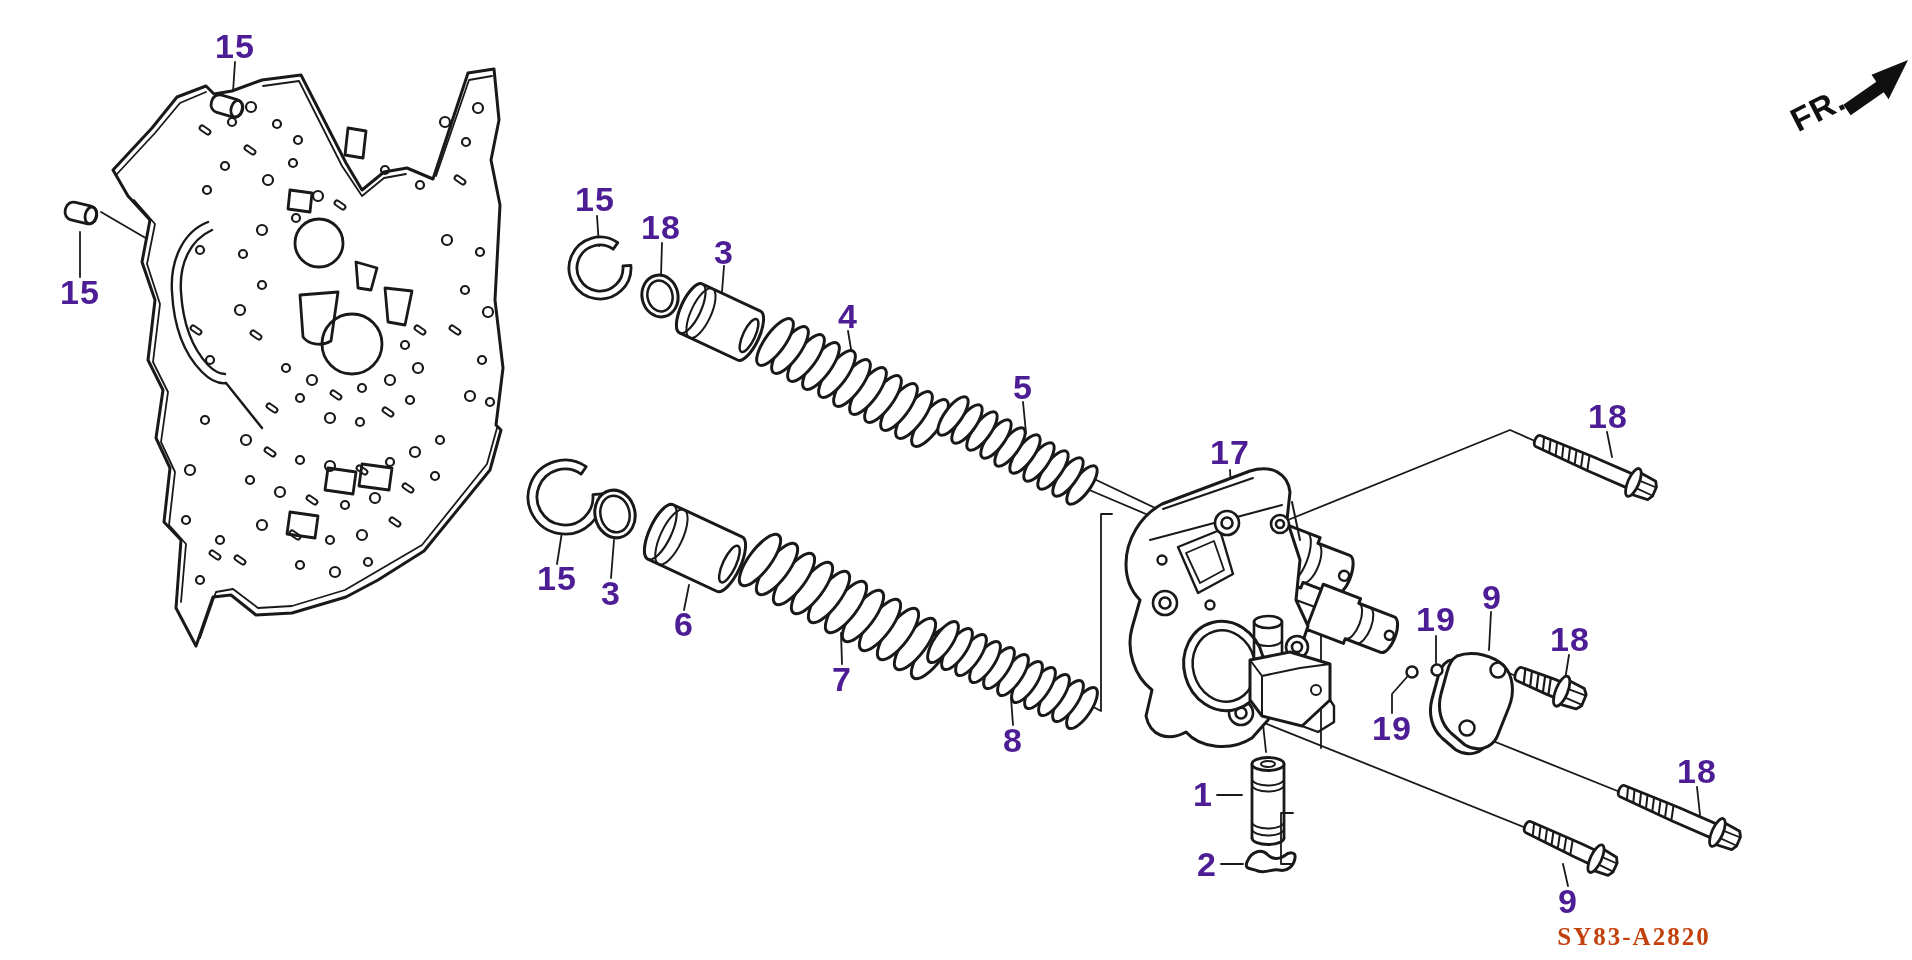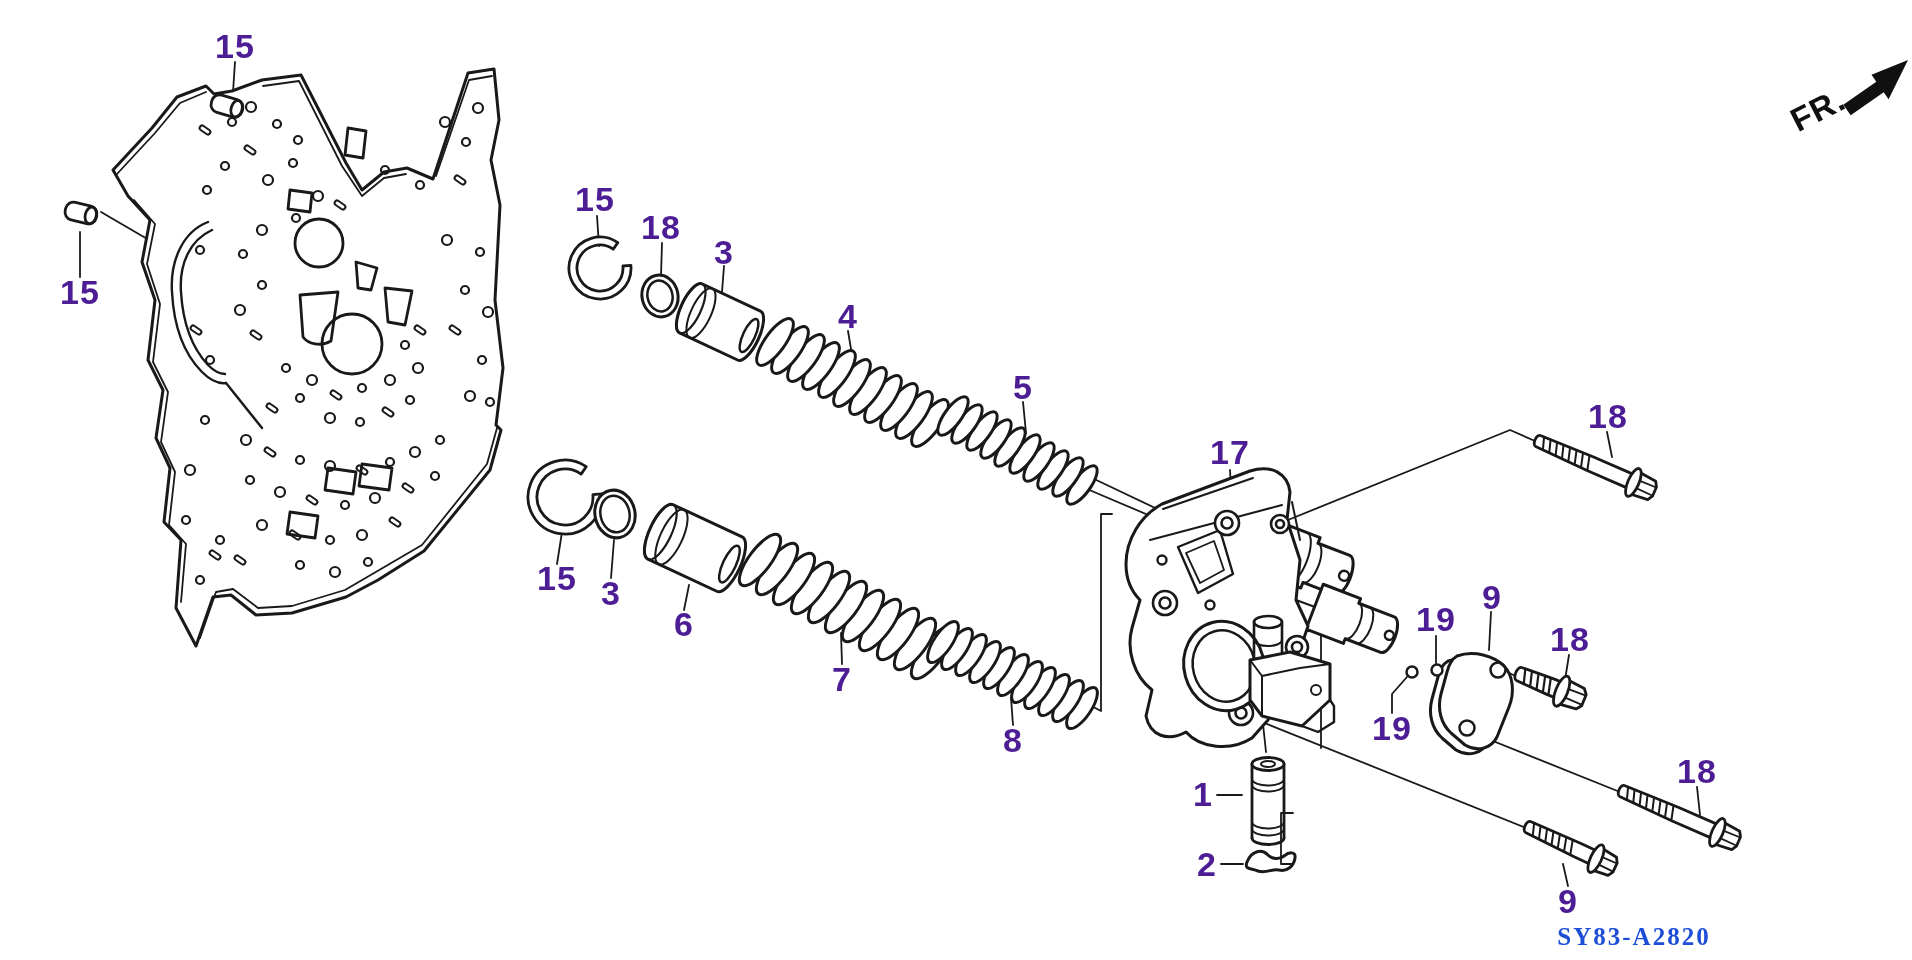--- a/index.html
+++ b/index.html
@@ -3,21 +3,21 @@
 <meta charset="utf-8">
 <style>
   html,body{margin:0;padding:0;background:#ffffff;}
   .stage{position:relative;width:1912px;height:960px;background:#fff;overflow:hidden;
          font-family:"Liberation Sans",sans-serif;}
   .stage svg{position:absolute;left:0;top:0;}
   .callout{position:absolute;transform:translate(-50%,-50%);
            font:700 34px "Liberation Sans",sans-serif;color:#4c1d95;letter-spacing:1px;
            white-space:nowrap;user-select:none;}
   .code{position:absolute;transform:translate(-50%,-50%);
-        font:700 25px "Liberation Serif",serif;color:#1d4ed8;letter-spacing:2px;}
+        font:700 25px "Liberation Serif",serif;color:#c2410c;letter-spacing:2px;}
   .fr{position:absolute;transform:translate(-50%,-50%) rotate(-27deg);
       font:800 33px "Liberation Sans",sans-serif;color:#101010;letter-spacing:1px;}
 </style>
 </head>
 <body>
 
 <div class="stage">
 
 <svg width="1912" height="960" viewBox="0 0 1912 960" stroke="#191919" fill="none" stroke-linecap="round" stroke-linejoin="round">
 

